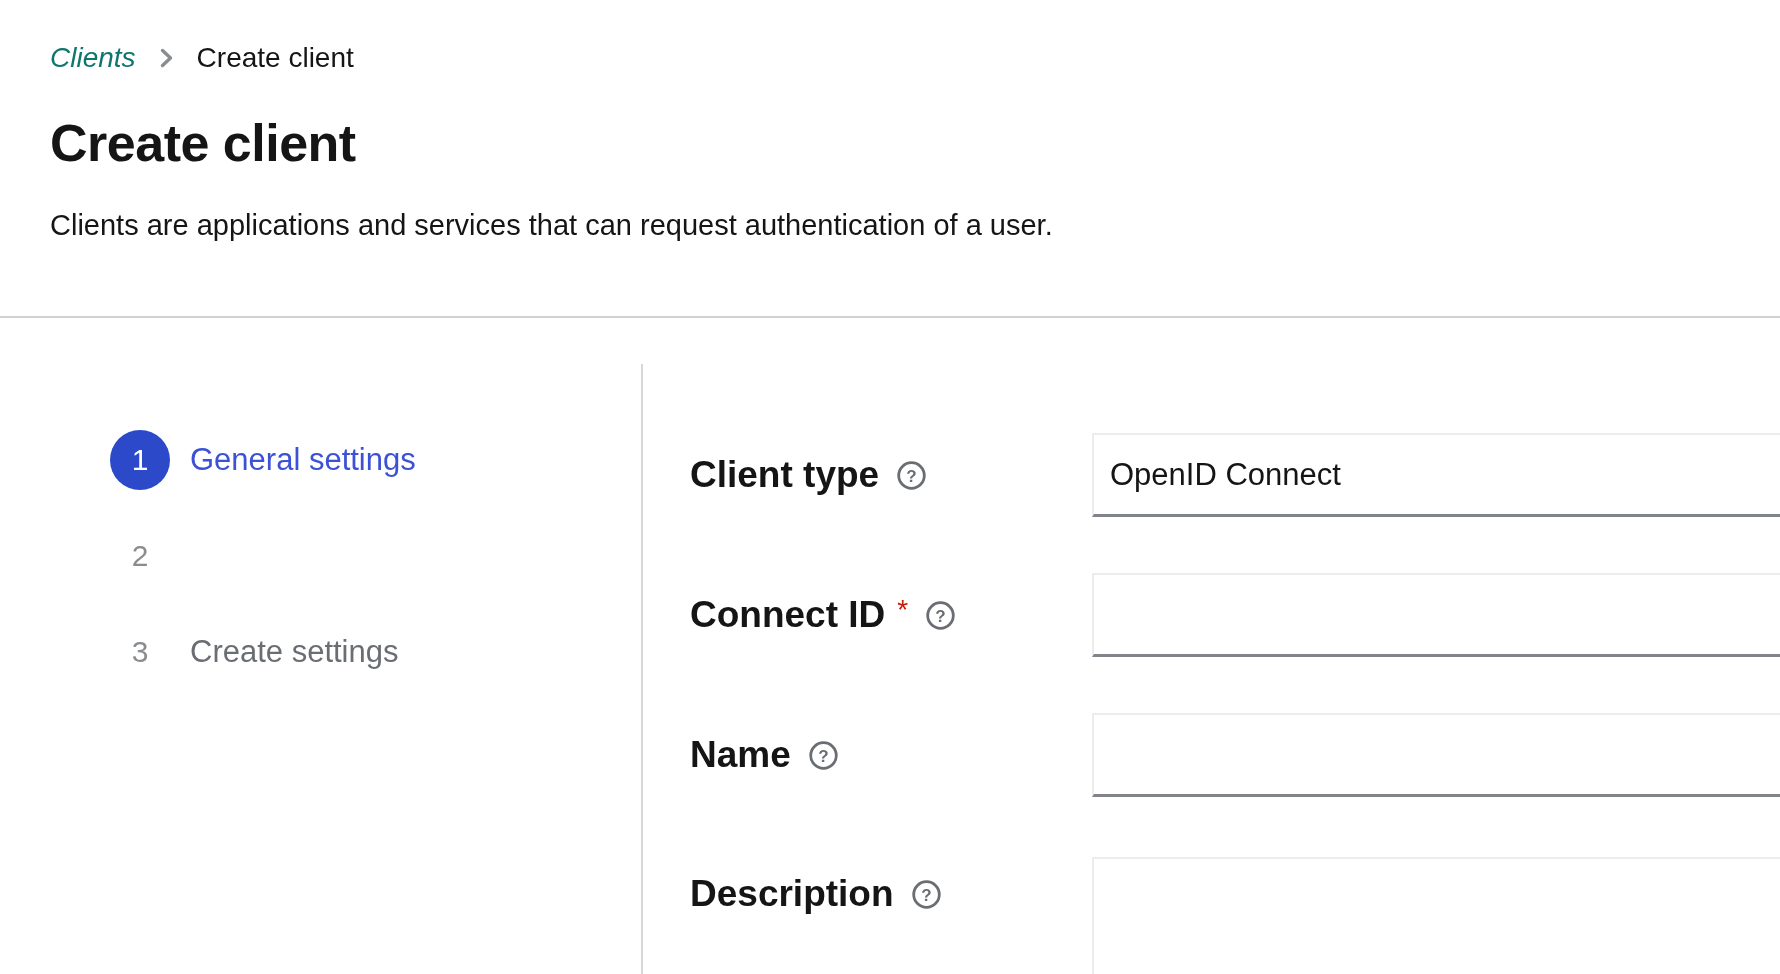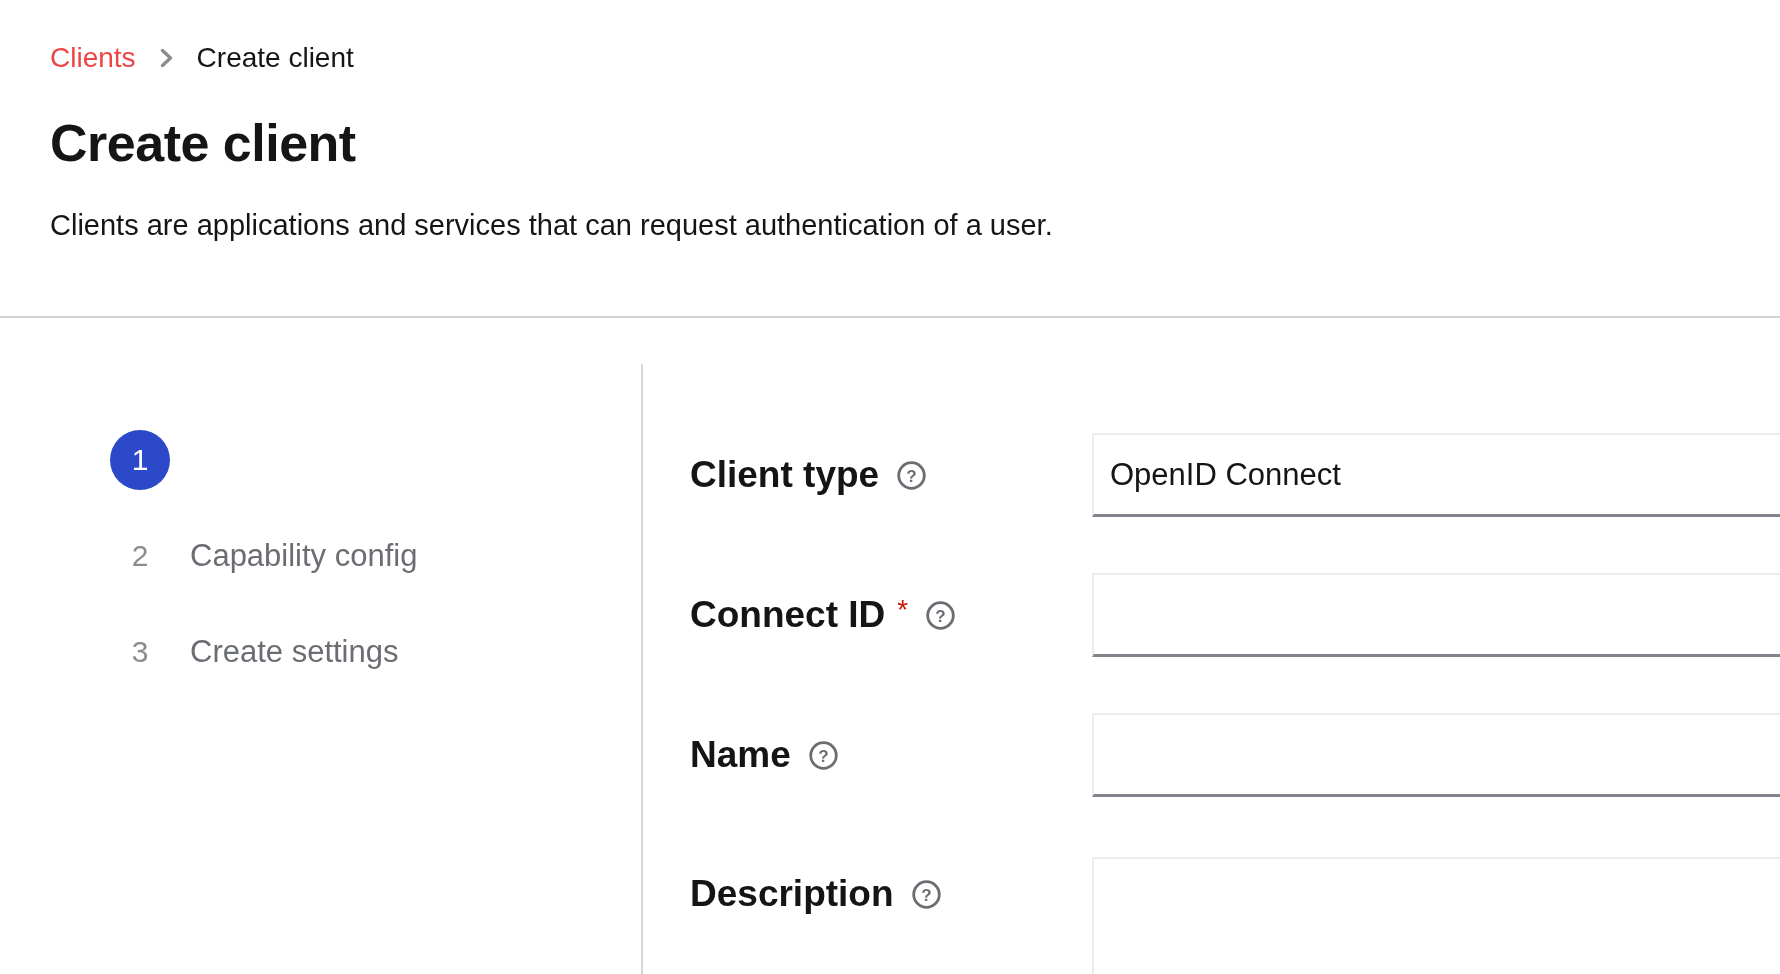--- a/index.html
+++ b/index.html
@@ -11,21 +11,21 @@
     color:#151515;
     font-family:"Liberation Sans", sans-serif;
   }
 
   
   .breadcrumb {
     position:absolute; left:50px; top:40px;
     display:flex; align-items:center; gap:22px;
     font-size:28px; line-height:36px;
   }
-  .crumb-link { color:#ef4444; text-decoration:none; cursor:pointer; }
+  .crumb-link { color:#0f766e; text-decoration:none; cursor:pointer;font-style:italic; }
   .crumb-sep { display:flex; align-items:center; }
   .crumb-current { color:#151515; }
 
   
   .page-header { position:absolute; left:50px; top:112px; }
   .page-title {
     font-size:52px; line-height:62px; font-weight:600;
     letter-spacing:-0.5px; color:#151515;
   }
   .page-subtitle { margin-top:32px; font-size:29px; line-height:38px; color:#151515; }
@@ -93,24 +93,24 @@
 <header class="page-header">
   <h1 class="page-title">Create client</h1>
   <p class="page-subtitle">Clients are applications and services that can request authentication of a user.</p>
 </header>
 
 <div class="h-divider"></div>
 
 <nav class="wizard-nav">
   <button type="button" class="step-row active">
     <span class="step-indicator">1</span>
+    <span class="step-label">General settings</span>
   </button>
   <button type="button" class="step-row">
     <span class="step-indicator">2</span>
-    <span class="step-label">Capability config</span>
   </button>
   <button type="button" class="step-row">
     <span class="step-indicator">3</span>
     <span class="step-label">Create settings</span>
   </button>
 </nav>
 
 <div class="v-divider"></div>
 
 <form class="client-form">

